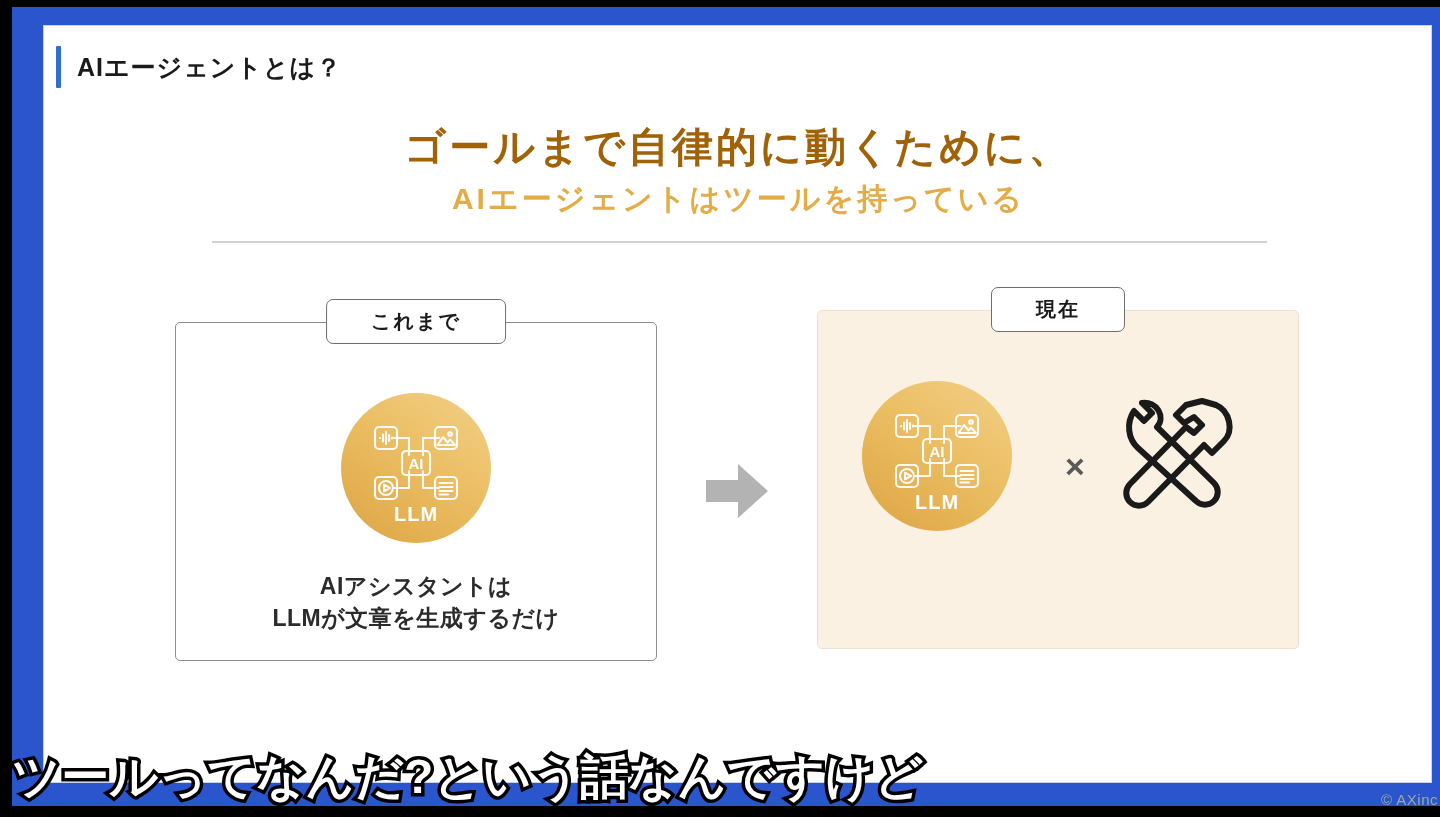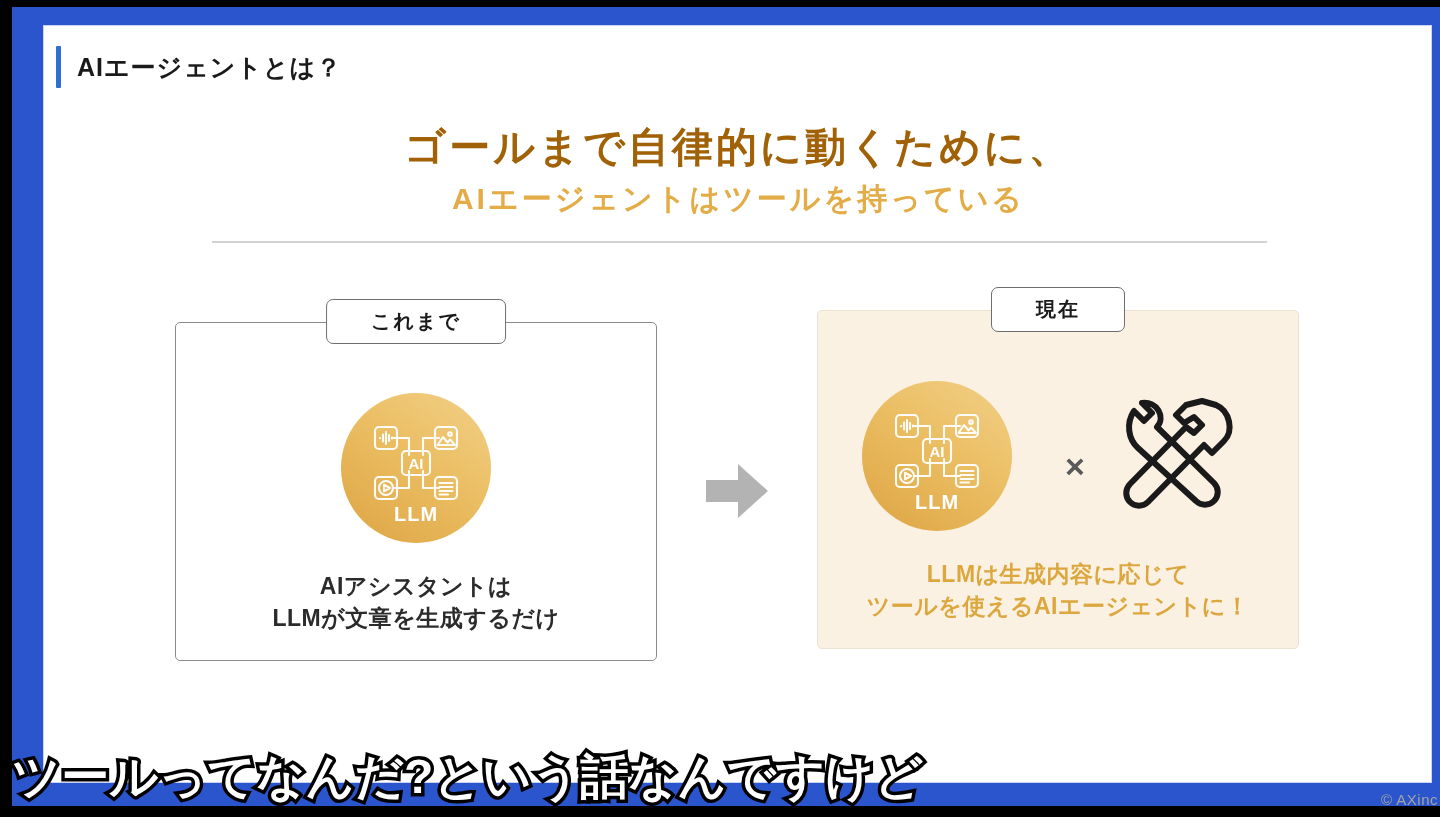--- a/index.html
+++ b/index.html
@@ -216,24 +216,20 @@
                      L84 112 C89 117 97 117 102 112 C107 107 107 99 102 94
                      L45 38 C54 28 45 12 30 14 Z"></path>
 
             <path d="M90 12 L74 16 L64 26 L72 34 L82 28 L90 36 L82 44 L74 38
                      L18 95 C13 100 13 108 18 113 C23 118 31 118 36 113
                      L92 56 L100 64 L112 52 C122 42 118 22 104 16 Z"></path>
           </g>
         </svg>
       </div>
 
-      <div class="caption caption-right">
-        <div>LLMは生成内容に応じて</div>
-        <div>ツールを使えるAIエージェントに！</div>
-      </div>
     </div>
 
   </div>
 
   <div class="subtitle">ツールってなんだ?という話なんですけど</div>
 
   <div class="copyright">© AXinc</div>
 
 </div>
 

